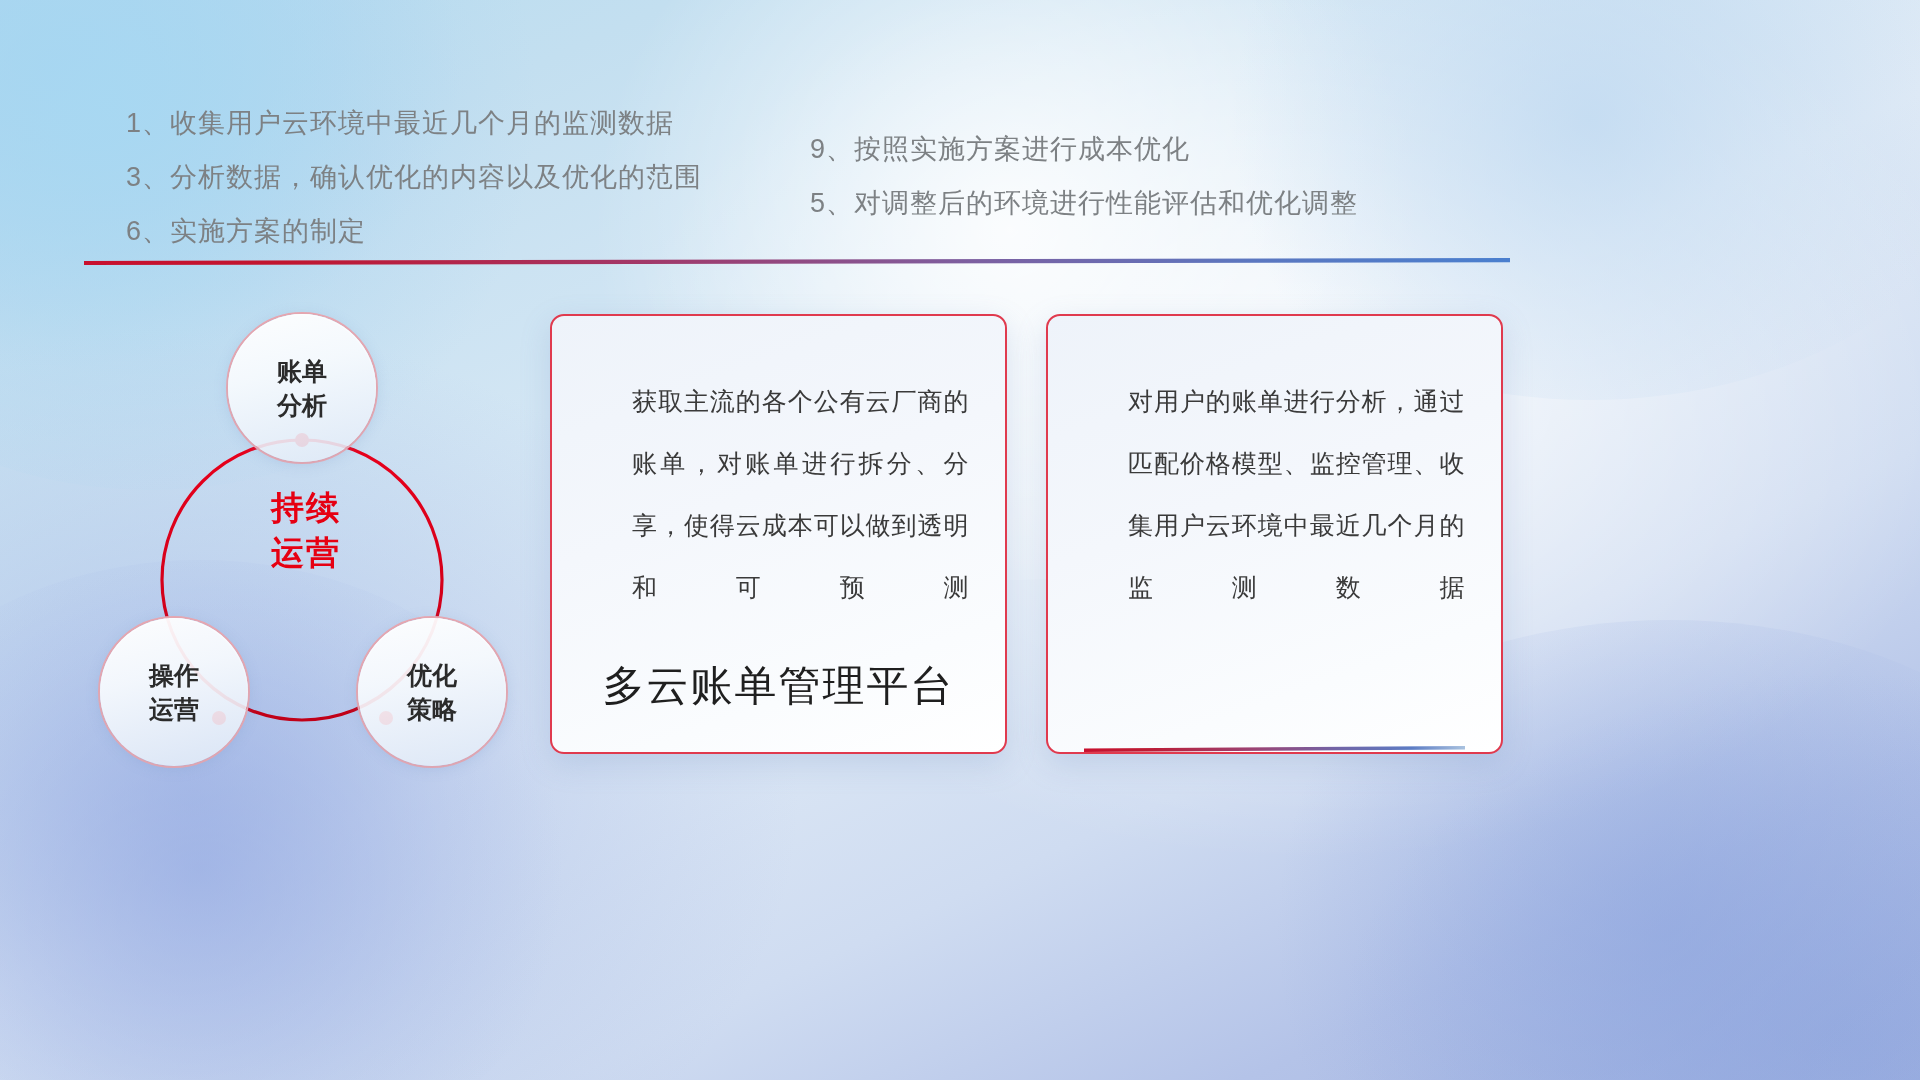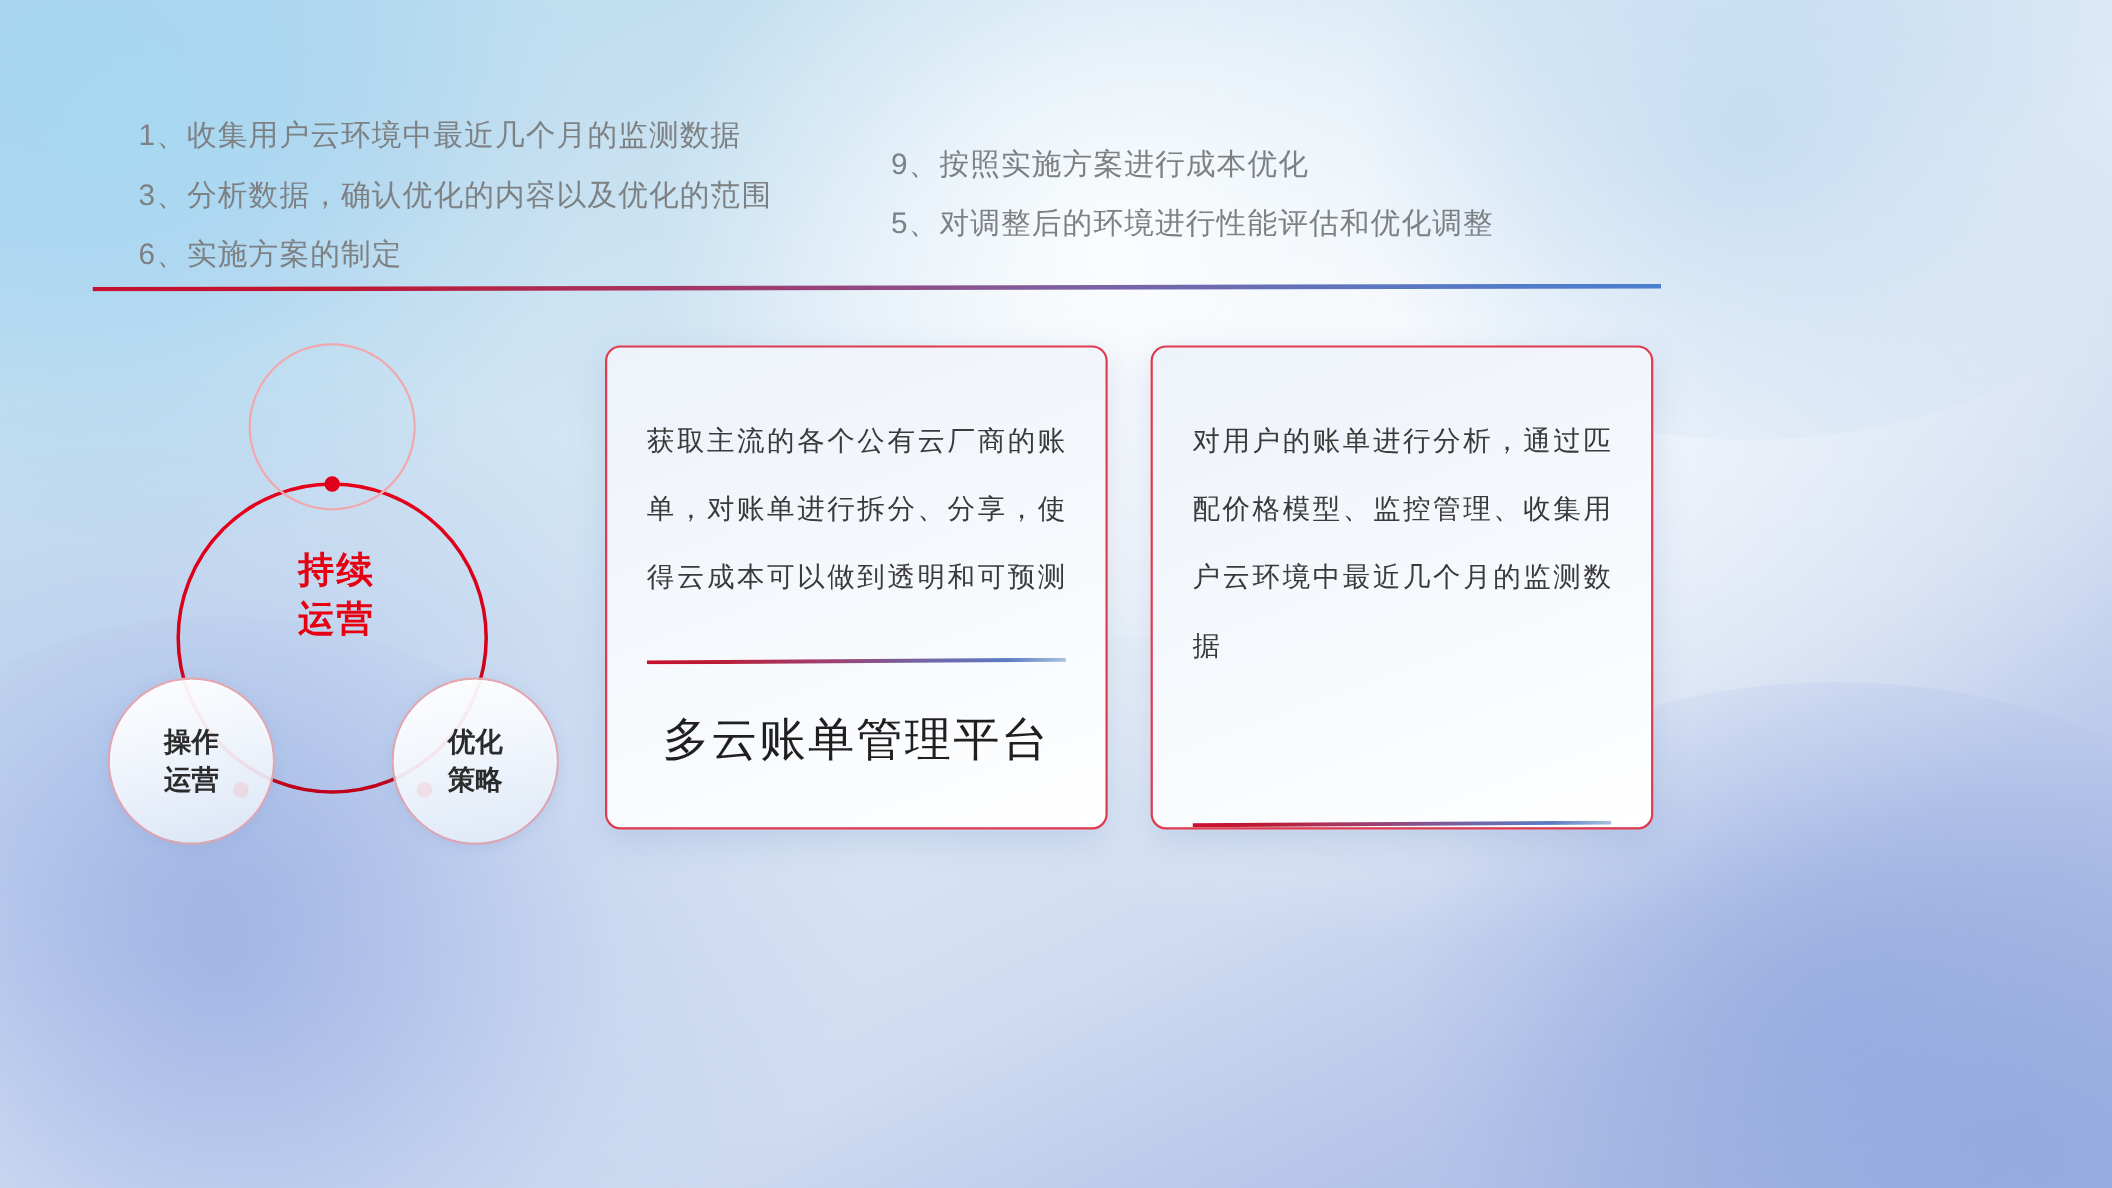--- a/index.html
+++ b/index.html
@@ -55,41 +55,41 @@
     display:flex; flex-direction:column; align-items:center; justify-content:center;
   }
   .bubble-label {
     color:#2b2b2b; font-size:25px; font-weight:700; line-height:34px; text-align:center;
   }
   .bubble-top   { left:142px; top:14px;  width:148px; height:148px; }
   .bubble-left  { left:14px;  top:318px; width:148px; height:148px; }
   .bubble-right { left:272px; top:318px; width:148px; height:148px; }
   .venn-center {
     position:absolute; left:140px; top:185px; width:160px; height:110px;
-    display:flex; flex-direction:column; align-items:center; justify-content:center;
+    display:flex; flex-direction:column; align-items:center; 
   }
   .venn-center-label {
     color:#e60012; font-size:33px; font-weight:900; line-height:45px; text-align:center;
     letter-spacing:2px;
   }
 
   
   .card {
     position:absolute; top:314px; width:457px; height:440px;
     border:2px solid #e03a4e; border-radius:14px;
     background:linear-gradient(160deg, #eef3fa 0%, #f4f7fc 42%, #fafcfe 78%, #ffffff 100%);
     box-shadow:0 10px 30px rgba(110,140,190,0.22);
     padding:54px 36px 0 36px;
     display:flex; flex-direction:column;
   }
   .card-1 { left:550px; }
   .card-2 { left:1046px; }
   .card-body {
     color:#3a3a3a; font-size:25px; line-height:62px; letter-spacing:0.5px;
-    text-align:justify; text-align-last:justify; flex:0 0 auto;
+    text-align:justify; text-align-last:justify; flex:0 0 auto;margin-left:44px;
   }
   .card-divider {
     margin-top:auto; width:100%; height:6px;
     background:linear-gradient(90deg, #c8102e 0%, #bd1b34 16%, #9c4272 44%, #7264a6 66%, #5c7cc4 86%, #a9c2df 100%);
     clip-path:polygon(0 40%, 100% 0, 100% 60%, 0 100%);
   }
   .card-title {
     color:#1f1f1f; font-size:42px; font-weight:400; letter-spacing:2px;
     text-align:center; padding:40px 0 52px 0;
   }
@@ -127,20 +127,24 @@
     </defs>
     <circle cx="216" cy="280" r="140" fill="none" stroke="url(#ringGrad)" stroke-width="3.2"></circle>
     <circle cx="216" cy="88" r="75" fill="none" stroke="#f0a8ae" stroke-width="2"></circle>
     <circle cx="88" cy="392" r="75" fill="none" stroke="#f0a8ae" stroke-width="2"></circle>
     <circle cx="346" cy="392" r="75" fill="none" stroke="#f0a8ae" stroke-width="2"></circle>
     <circle cx="216" cy="140" r="7" fill="#e00019"></circle>
     <circle cx="133" cy="418" r="7" fill="#e00019"></circle>
     <circle cx="300" cy="418" r="7" fill="#e00019"></circle>
   </svg>
 
+  <div class="bubble bubble-top">
+    <div class="bubble-label">账单</div>
+    <div class="bubble-label">分析</div>
+  </div>
   <div class="bubble bubble-left">
     <div class="bubble-label">操作</div>
     <div class="bubble-label">运营</div>
   </div>
   <div class="bubble bubble-right">
     <div class="bubble-label">优化</div>
     <div class="bubble-label">策略</div>
   </div>
 
   <div class="venn-center">

